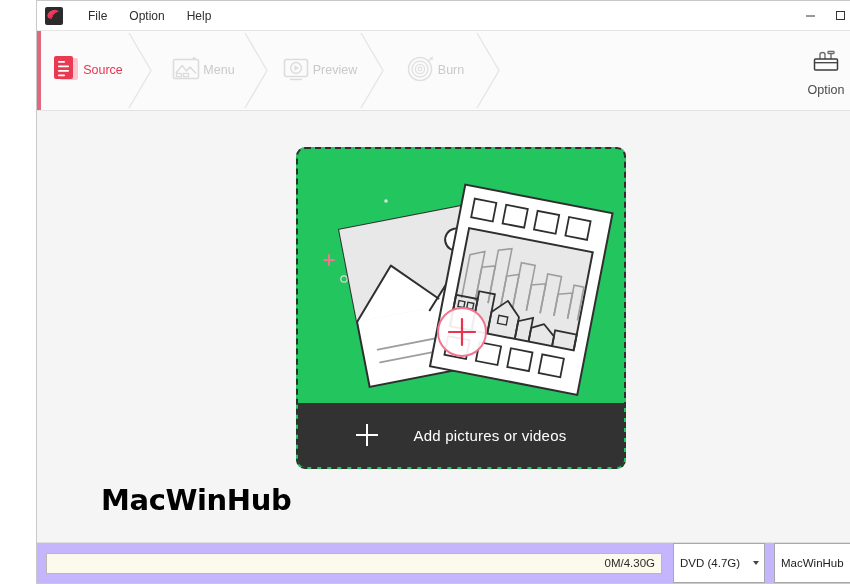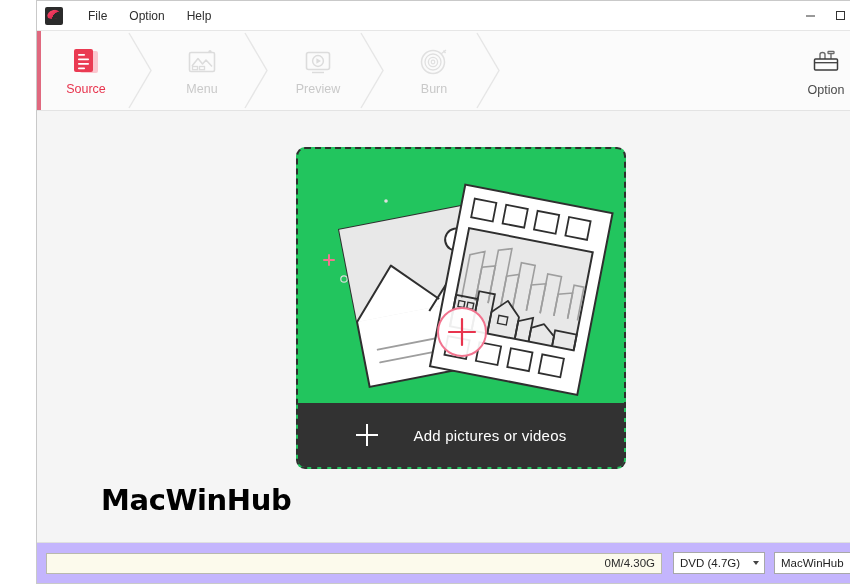--- a/index.html
+++ b/index.html
@@ -111,21 +111,21 @@
   }
   .steps {
     display: flex;
     align-items: stretch;
     margin-left: 4px;
   }
   .step {
     width: 90px;
     position: relative;
     display: flex;
-    flex-direction: column;
+    flex-direction: row;
     align-items: center;
     justify-content: center;
     cursor: default;
     background: #fbfbfb;
   }
   .step .icon-wrap {
     height: 34px;
     display: flex;
     align-items: flex-end;
     justify-content: center;
@@ -267,21 +267,21 @@
     align-items: center;
     justify-content: flex-end;
     padding-right: 6px;
     margin-right: 11px;
   }
   .progress .cap {
     font-size: 11.5px;
     color: #2b2b2b;
   }
   .selectbox {
-    height: 22px;
+    height: 40px;
     border: 1px solid #a8a8a8;
     background: #ffffff;
     box-sizing: border-box;
     display: flex;
     align-items: center;
     position: relative;
     cursor: default;
     margin-right: 9px;
   }
   .selectbox.disc { width: 92px; }

